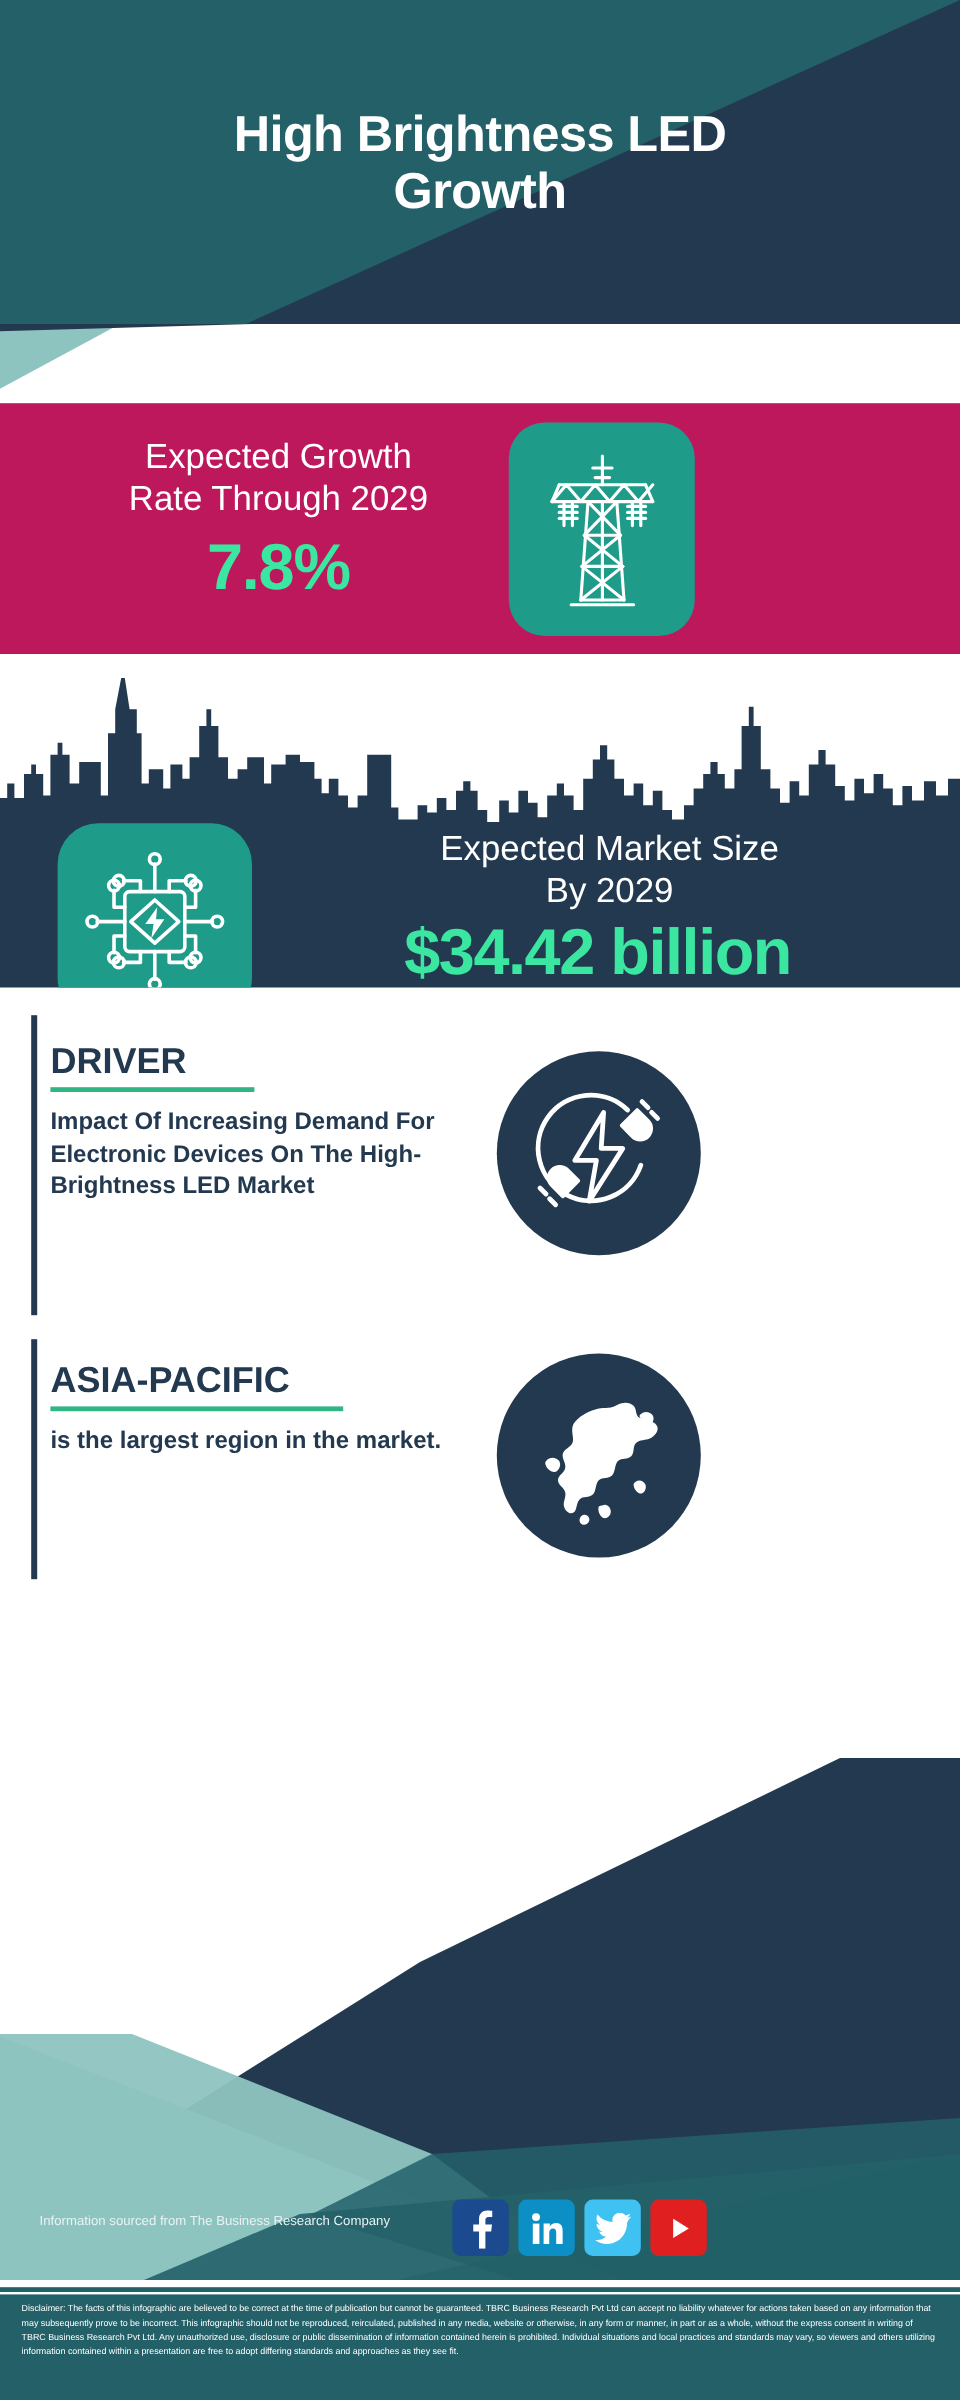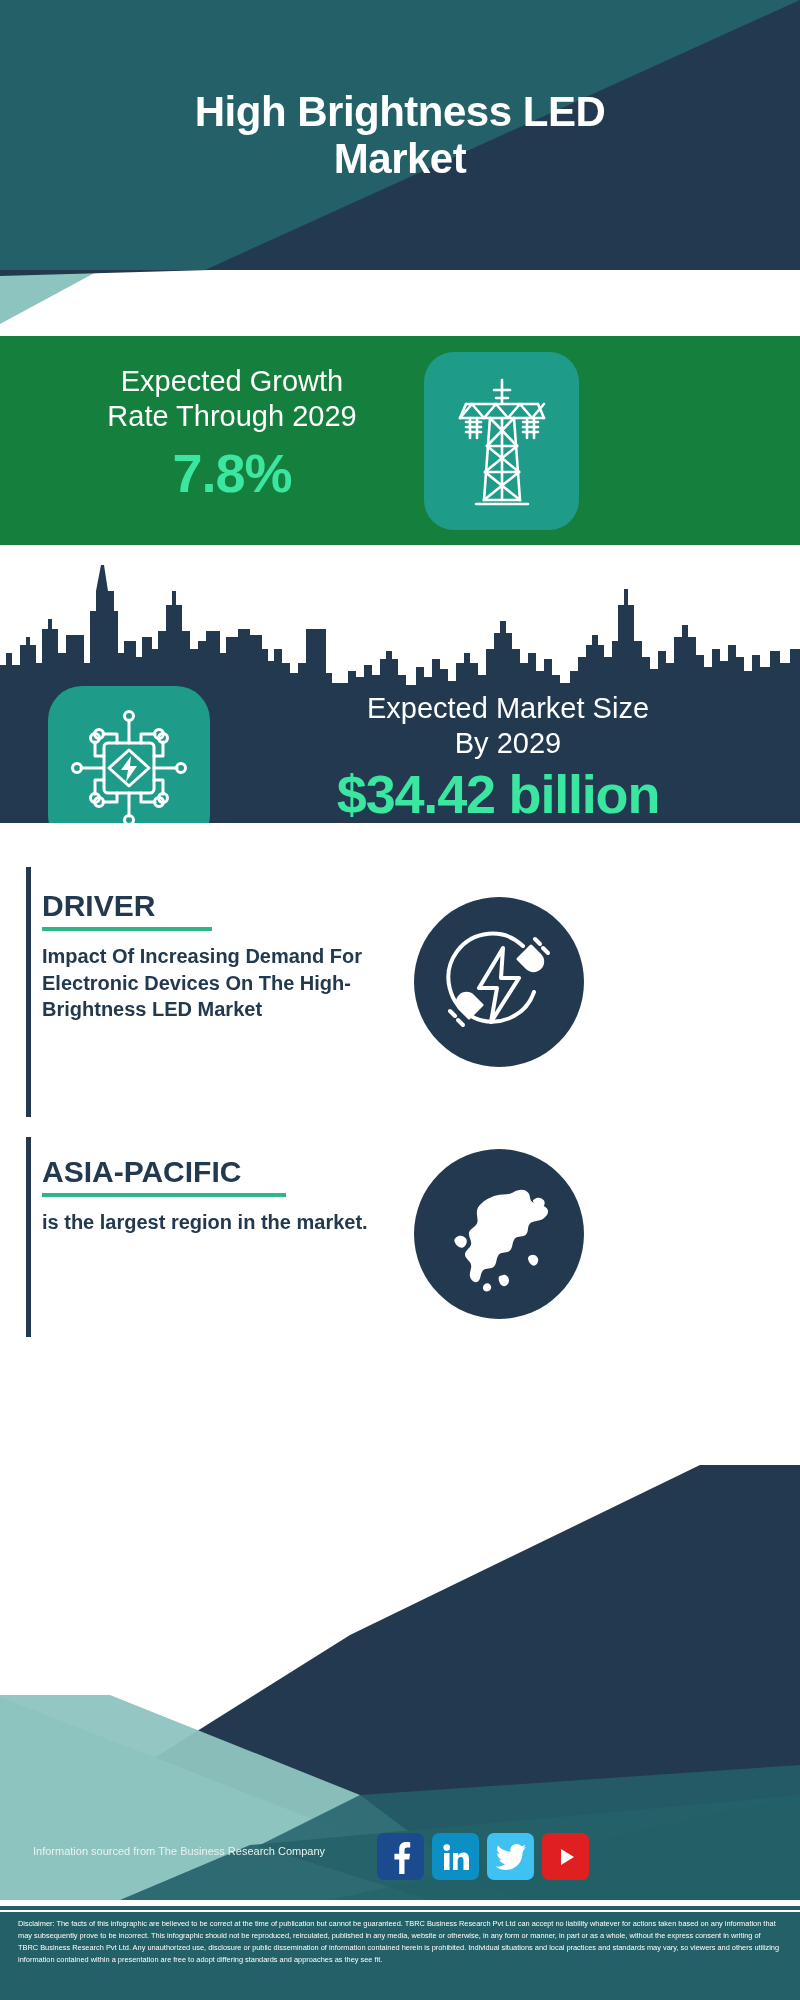--- a/index.html
+++ b/index.html
@@ -29,21 +29,21 @@
   }
   .header-title .t-inner { width:520px; }
 
   
   .gap1 { position:absolute; left:0; top:270px; width:800px; height:66px; background:#ffffff; }
   .gap1 svg { display:block; }
 
   
   .growth {
     position:absolute; left:0; top:336px; width:800px; height:209px;
-    background:#15803d;
+    background:#be185d;
   }
   .growth-label {
     position:absolute; left:22px; top:28px; width:420px;
     text-align:center; color:#ffffff;
     font-size:29px; line-height:1.22; font-weight:normal;
   }
   .growth-value {
     position:absolute; left:22px; top:110px; width:420px;
     text-align:center; color:#3ae6a0;
     font-size:54px; font-weight:bold; line-height:1;
@@ -75,21 +75,21 @@
     color:#ffffff; font-size:29px; line-height:1.22; text-align:center;
     z-index:4;
   }
   .ms-value {
     position:absolute; left:198px; top:222px; width:600px;
     color:#3ae6a0; font-size:54px; font-weight:bold; line-height:1;
     text-align:center; letter-spacing:-1.2px; z-index:4;
   }
 
   
-  .cards { position:absolute; left:0; top:867px; width:800px; height:600px; background:#ffffff; }
+  .cards { position:absolute; left:0; top:846px; width:800px; height:600px; background:#ffffff; }
   .card { position:absolute; left:0; width:800px; }
   .card .bar {
     position:absolute; left:26px; top:0; width:5px; background:#23394f;
   }
   .card .ctext { position:absolute; left:42px; }
   .card .ctitle {
     color:#23394f; font-size:30px; font-weight:bold; letter-spacing:0px;
     line-height:1.1;
   }
   .card .cunder {
@@ -157,21 +157,21 @@
 
   <div class="header">
     <svg class="header-diag" viewBox="0 0 800 270" preserveAspectRatio="none">
       <rect x="0" y="0" width="800" height="270" fill="#236068"></rect>
       <polygon points="800,0 800,270 205,270" fill="#23394f"></polygon>
     </svg>
     <div class="header-title">
       <div class="t-inner">
         <span>High Brightness LED</span>
         <br>
-        <span>Market</span>
+        <span>Growth</span>
       </div>
     </div>
   </div>
 
   <div class="gap1">
     <svg width="800" height="66" viewBox="0 0 800 66" preserveAspectRatio="none">
       <rect x="0" y="0" width="800" height="66" fill="#ffffff"></rect>
       <polygon points="0,0 0,54 100,0" fill="#8ec4c0"></polygon>
       <polygon points="0,0 210,0 0,6" fill="#23394f"></polygon>
     </svg>

